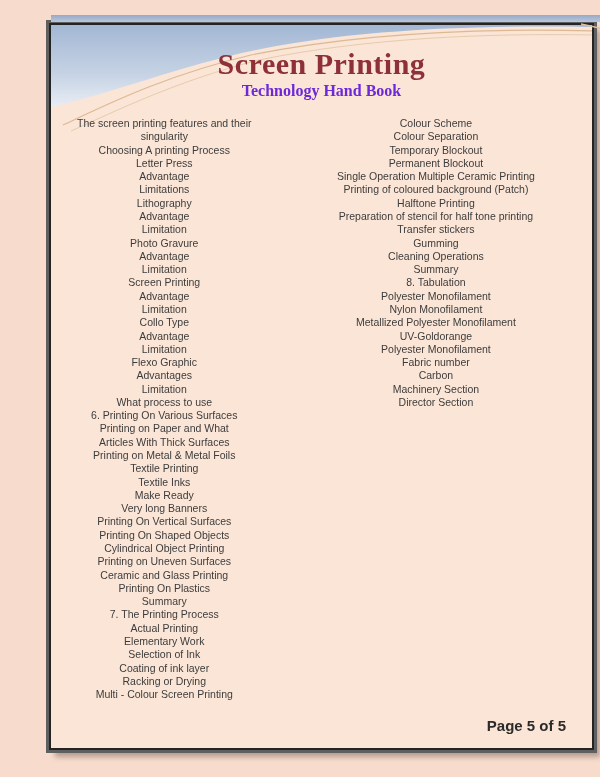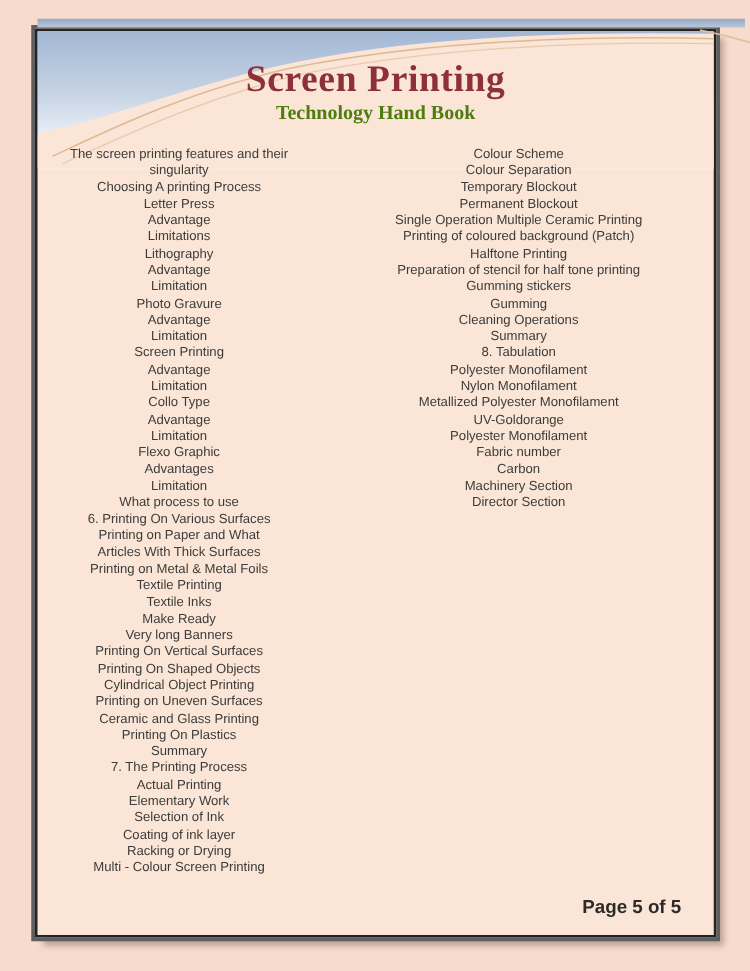--- a/index.html
+++ b/index.html
@@ -2,21 +2,21 @@
 <html><head>
 <meta charset="utf-8">
 <style>
   html, body {
     margin: 0; padding: 0;
     width: 600px; height: 777px;
     background: #f7dbcc;
     overflow: hidden;
     font-family: "Liberation Sans", sans-serif;
   }
-  .canvas { position: relative; width: 564px; height: 777px; }
+  .canvas { position: relative; width: 564px; height: 777px; margin-left: 21px; }
 
   
   .top-strip {
     position: absolute;
     left: 30px; top: 15px;
     width: 566px; height: 7px;
     background: linear-gradient(#96a9c6, #b9c7db);
     z-index: 3;
   }
 
@@ -50,21 +50,21 @@
     font-weight: bold; font-size: 30px;
     letter-spacing: 0.5px;
     color: #8e3038;
     z-index: 4;
   }
   .page-subtitle {
     position: absolute; top: 57px; left: 0;
     width: 100%; text-align: center;
     font-family: "Liberation Serif", serif;
     font-weight: bold; font-size: 16px;
-    color: #4d7c0f;
+    color: #6d28d9;
     z-index: 4;
   }
 
   .toc {
     position: absolute; top: 92px; left: 0;
     width: 100%;
     z-index: 4;
   }
   .toc-col {
     position: absolute; top: 0; text-align: center;
@@ -166,21 +166,21 @@
         </div>
       <div class="toc-col toc-col-right">
           <div class="toc-line">Colour Scheme</div>
           <div class="toc-line">Colour Separation</div>
           <div class="toc-line">Temporary Blockout</div>
           <div class="toc-line">Permanent Blockout</div>
           <div class="toc-line">Single Operation Multiple Ceramic Printing</div>
           <div class="toc-line">Printing of coloured background (Patch)</div>
           <div class="toc-line">Halftone Printing</div>
           <div class="toc-line">Preparation of stencil for half tone printing</div>
-          <div class="toc-line">Gumming stickers</div>
+          <div class="toc-line">Transfer stickers</div>
           <div class="toc-line">Gumming</div>
           <div class="toc-line">Cleaning Operations</div>
           <div class="toc-line">Summary</div>
           <div class="toc-line">8. Tabulation</div>
           <div class="toc-line">Polyester Monofilament</div>
           <div class="toc-line">Nylon Monofilament</div>
           <div class="toc-line">Metallized Polyester Monofilament</div>
           <div class="toc-line">UV-Goldorange</div>
           <div class="toc-line">Polyester Monofilament</div>
           <div class="toc-line">Fabric number</div>

